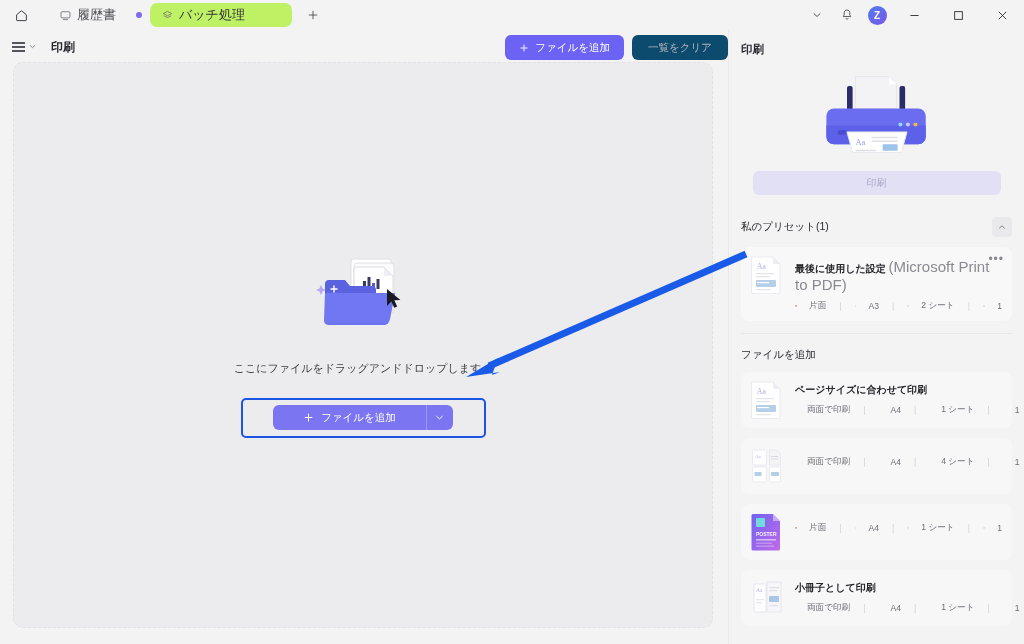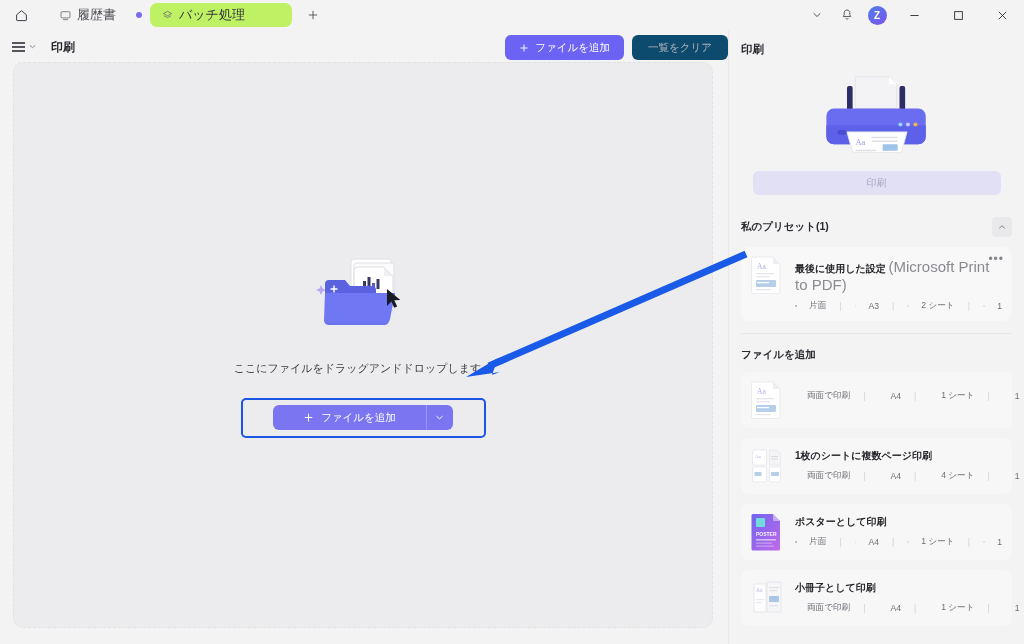--- a/index.html
+++ b/index.html
@@ -138,21 +138,21 @@
   .btn-print {
     display: block; width: 248px; height: 24px; margin: 10px auto 0;
     background: #e2e0f5; border: none; border-radius: 6px;
     color: #a9a6c6; font-size: 10px; cursor: default; font-family: inherit;
   }
 
   .section-head {
     display: flex; align-items: center; justify-content: space-between;
     margin: 22px 12px 0 12px;
   }
-  .section-title { font-size: 10.5px; font-weight: 700; color: #2a2a30; }
+  .section-title { font-size: 10.5px; font-weight: 400; color: #2a2a30; }
   .collapse-btn {
     width: 20px; height: 20px; border-radius: 4px; background: #e9e9ec;
     display: flex; align-items: center; justify-content: center;
     cursor: pointer; color: #6a6a72;
   }
 
   .preset-card {
     display: flex; gap: 10px; align-items: flex-start;
     margin: 10px 12px 0 12px; padding: 9px 10px;
     background: #f7f7f8; border-radius: 8px; cursor: pointer;
@@ -425,20 +425,21 @@
         <path d="M2 1 h20 l7 7 v28 a1.5 1.5 0 0 1 -1.5 1.5 h-25.5 a1.5 1.5 0 0 1 -1.5 -1.5 v-33.5 a1.5 1.5 0 0 1 1.5 -1.5 z" fill="#ffffff" stroke="#e6e6ec" stroke-width="0.8"></path>
         <path d="M22 1 l7 7 h-7 z" fill="#ededf2"></path>
         <text x="6" y="13" font-family="Liberation Serif, serif" font-size="7.5" fill="#a9aee0">Aa</text>
         <rect x="5" y="17" width="18" height="1.3" rx="0.6" fill="#e4e4ec"></rect>
         <rect x="5" y="20" width="14" height="1.3" rx="0.6" fill="#e4e4ec"></rect>
         <rect x="5" y="24" width="20" height="7" rx="1" fill="#b6cfe9"></rect>
         <rect x="6" y="26" width="12" height="1.2" fill="#ffffff"></rect>
         <rect x="5" y="33" width="15" height="1.3" rx="0.6" fill="#e4e4ec"></rect>
       </svg>
       <div class="preset-body">
+        <div class="preset-name">ページサイズに合わせて印刷</div>
         <div class="meta">
           <svg width="10" height="10" viewBox="0 0 12 12">
             <circle cx="4.6" cy="4" r="3.1" fill="#f2c811"></circle>
               <circle cx="7.4" cy="4" r="3.1" fill="#e8468a" opacity=".85"></circle>
               <circle cx="6" cy="7.2" r="3.1" fill="#3aa0e0" opacity=".85"></circle>
           </svg>
           <span class="lbl">両面で印刷</span>
           <span class="sep">|</span>
           <svg width="9" height="10" viewBox="0 0 10 12">
               <path d="M1 1 h5.5 l2.5 2.5 V11 H1 z" fill="#f0f0f4" stroke="#c4c4cc" stroke-width="0.8"></path>
@@ -467,21 +468,20 @@
         <text x="4" y="11" font-family="Liberation Serif, serif" font-size="5" fill="#a9aee0">Aa</text>
         <path d="M18.5 3 h7 l4 4 v11 h-11 z" fill="#f4f4f7" stroke="#e6e6ec" stroke-width="0.8"></path>
         <rect x="20" y="9" width="7" height="1" fill="#d9d9e2"></rect>
         <rect x="20" y="11.5" width="7" height="1" fill="#d9d9e2"></rect>
         <rect x="1.5" y="20" width="14" height="15" rx="1" fill="#ffffff" stroke="#e6e6ec" stroke-width="0.8"></rect>
         <rect x="3.5" y="25" width="7" height="4" rx="0.6" fill="#b6cfe9"></rect>
         <rect x="18.5" y="20" width="11" height="15" rx="1" fill="#ffffff" stroke="#e6e6ec" stroke-width="0.8"></rect>
         <rect x="20" y="25" width="8" height="4" rx="0.6" fill="#b6cfe9"></rect>
       </svg>
       <div class="preset-body">
-        <div class="preset-name">1枚のシートに複数ページ印刷</div>
         <div class="meta">
           <svg width="10" height="10" viewBox="0 0 12 12">
             <circle cx="4.6" cy="4" r="3.1" fill="#f2c811"></circle>
               <circle cx="7.4" cy="4" r="3.1" fill="#e8468a" opacity=".85"></circle>
               <circle cx="6" cy="7.2" r="3.1" fill="#3aa0e0" opacity=".85"></circle>
           </svg>
           <span class="lbl">両面で印刷</span>
           <span class="sep">|</span>
           <svg width="9" height="10" viewBox="0 0 10 12">
               <path d="M1 1 h5.5 l2.5 2.5 V11 H1 z" fill="#f0f0f4" stroke="#c4c4cc" stroke-width="0.8"></path>
@@ -514,21 +514,20 @@
         </defs>
         <path d="M2 1 h20 l7 7 v28 a1.5 1.5 0 0 1 -1.5 1.5 h-25.5 a1.5 1.5 0 0 1 -1.5 -1.5 v-33.5 a1.5 1.5 0 0 1 1.5 -1.5 z" fill="url(#pg)"></path>
         <path d="M22 1 l7 7 h-7 z" fill="#ffffff" opacity=".45"></path>
         <rect x="5" y="5" width="9" height="9" rx="1" fill="#6ef0d8" opacity=".85"></rect>
         <text x="5" y="23" font-family="Liberation Sans, sans-serif" font-size="5" font-weight="700" fill="#ffffff" opacity=".9">POSTER</text>
         <rect x="5" y="26" width="20" height="1.6" fill="#ffffff" opacity=".55"></rect>
         <rect x="5" y="29.5" width="16" height="1.3" fill="#ffffff" opacity=".35"></rect>
         <rect x="5" y="32.5" width="18" height="1.3" fill="#ffffff" opacity=".35"></rect>
       </svg>
       <div class="preset-body">
-        <div class="preset-name">ポスターとして印刷</div>
         <div class="meta">
           <svg width="10" height="10" viewBox="0 0 12 12">
             <circle cx="4.6" cy="4" r="3.1" fill="#f2c811"></circle>
               <circle cx="7.4" cy="4" r="3.1" fill="#e8468a" opacity=".85"></circle>
               <circle cx="6" cy="7.2" r="3.1" fill="#3aa0e0" opacity=".85"></circle>
           </svg>
           <span class="lbl">片面</span>
           <span class="sep">|</span>
           <svg width="9" height="10" viewBox="0 0 10 12">
               <path d="M1 1 h5.5 l2.5 2.5 V11 H1 z" fill="#f0f0f4" stroke="#c4c4cc" stroke-width="0.8"></path>

